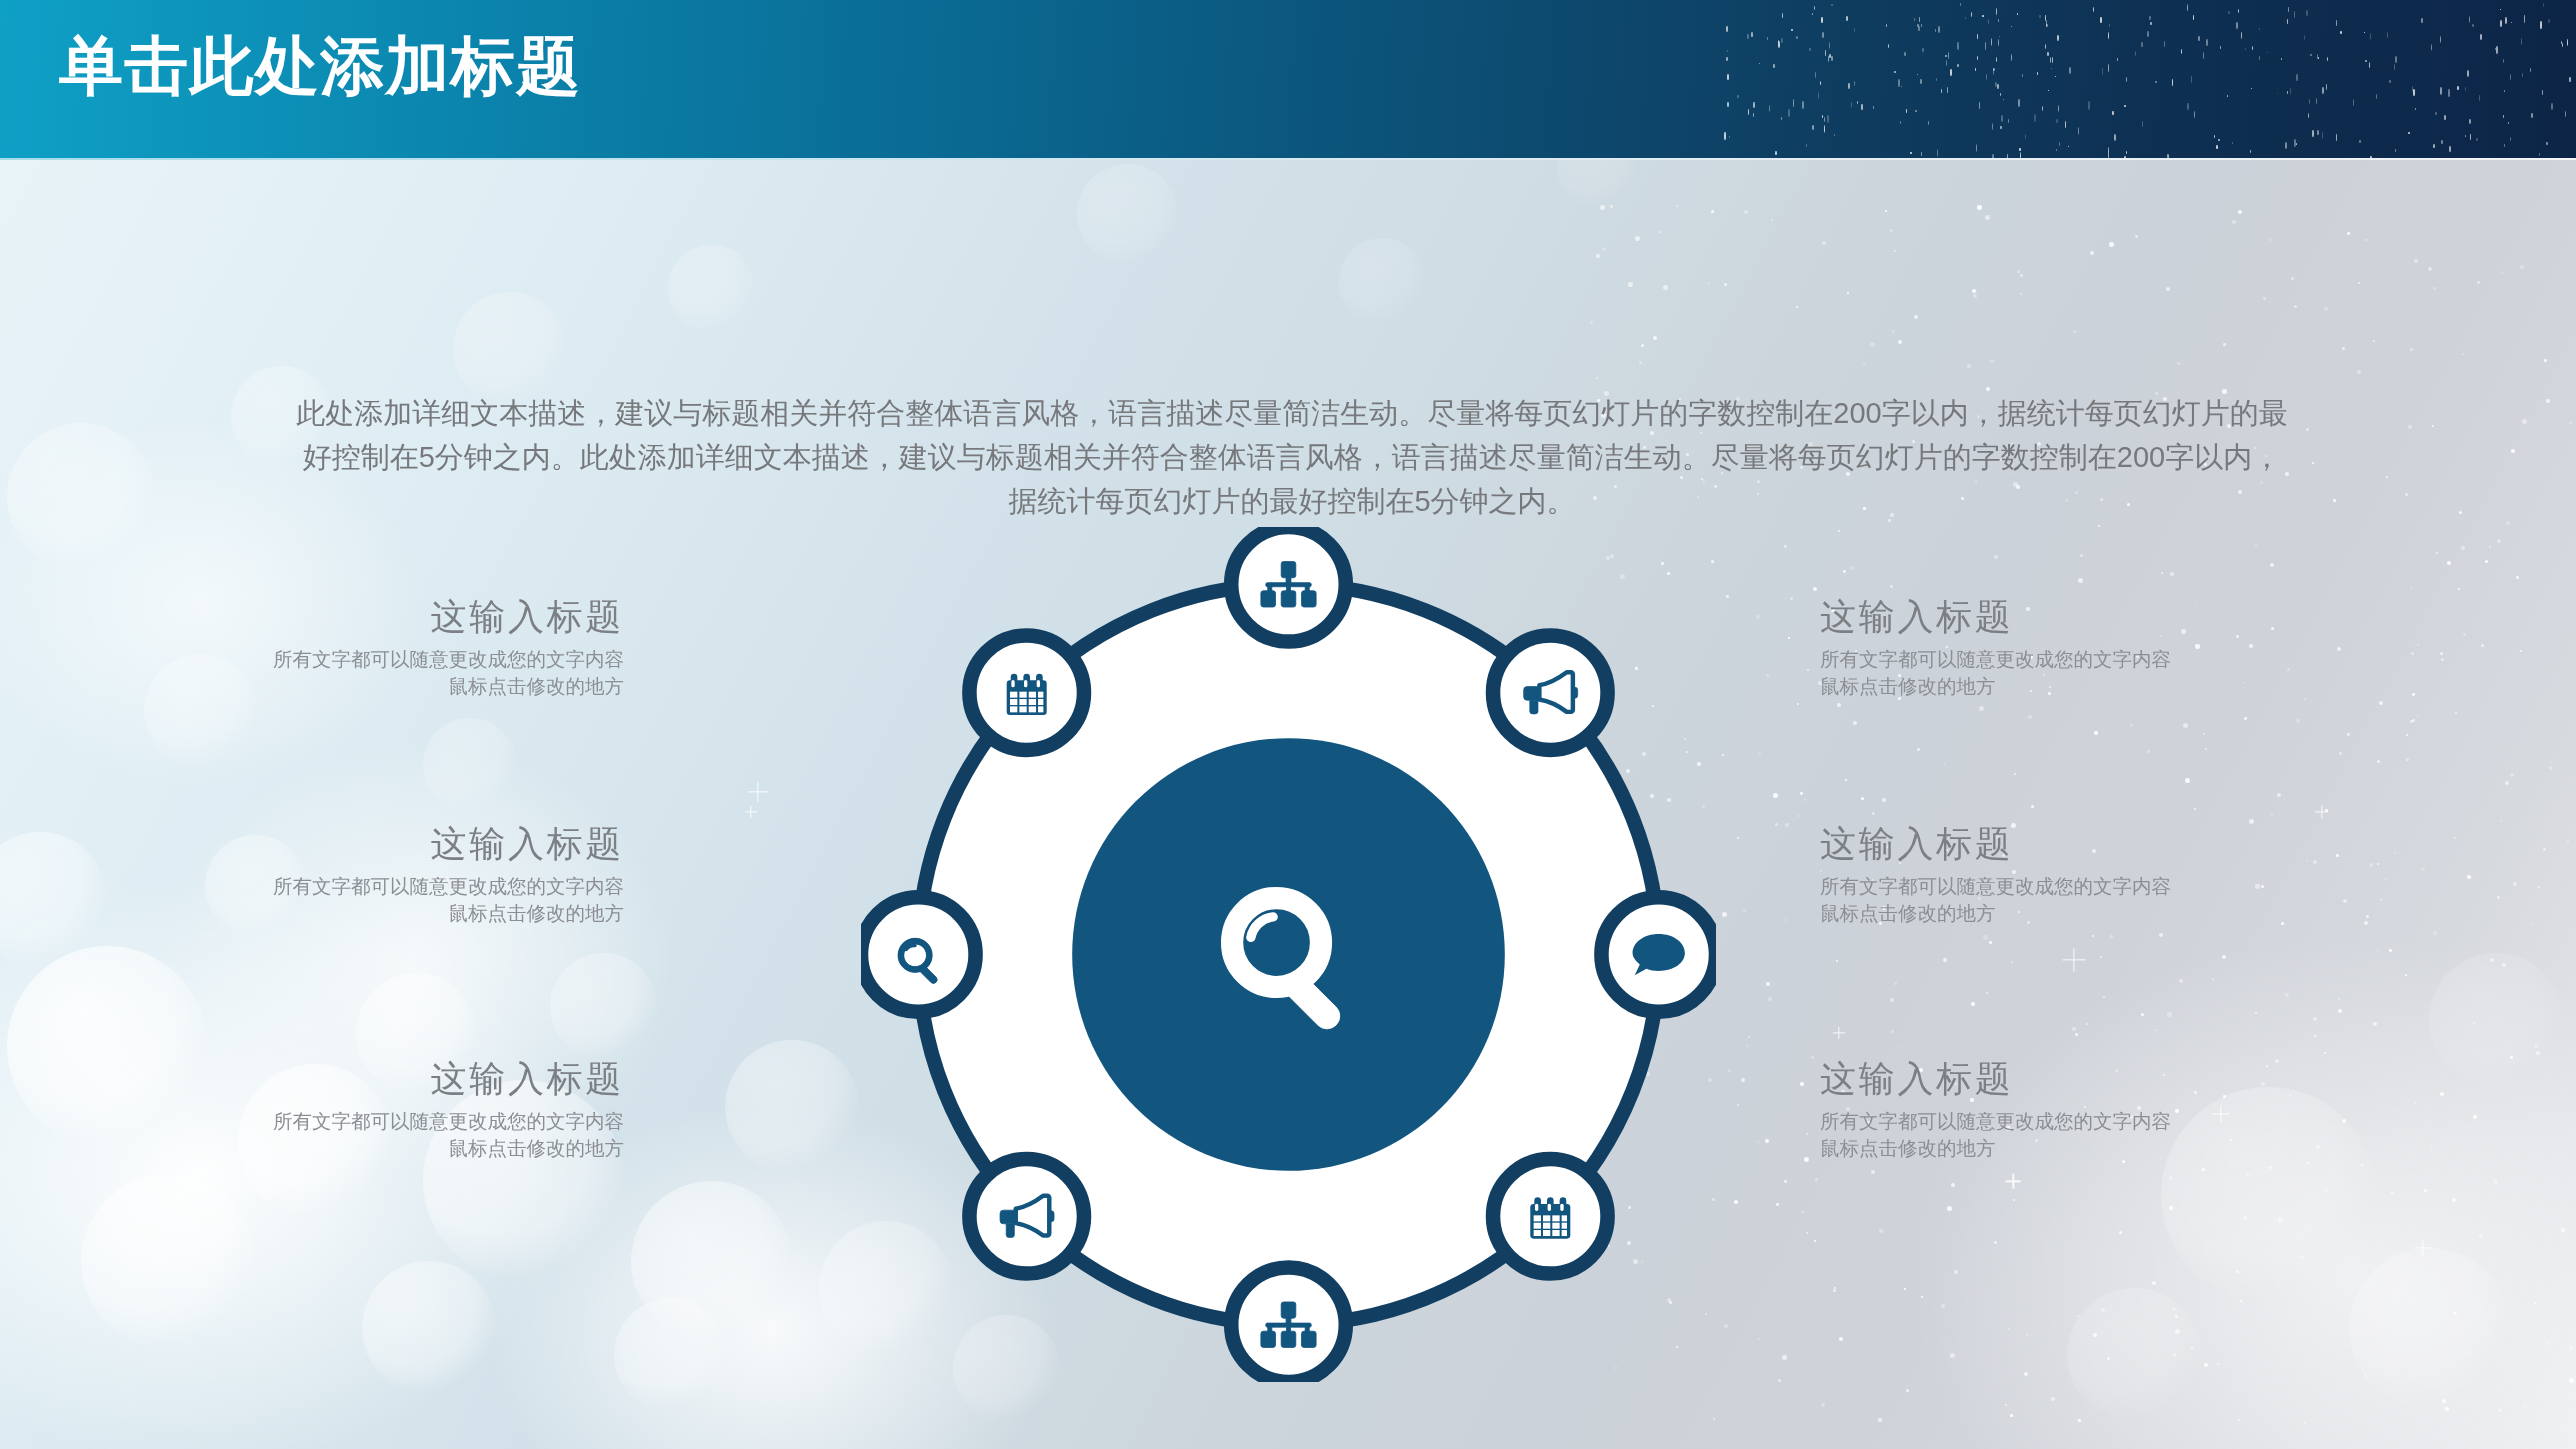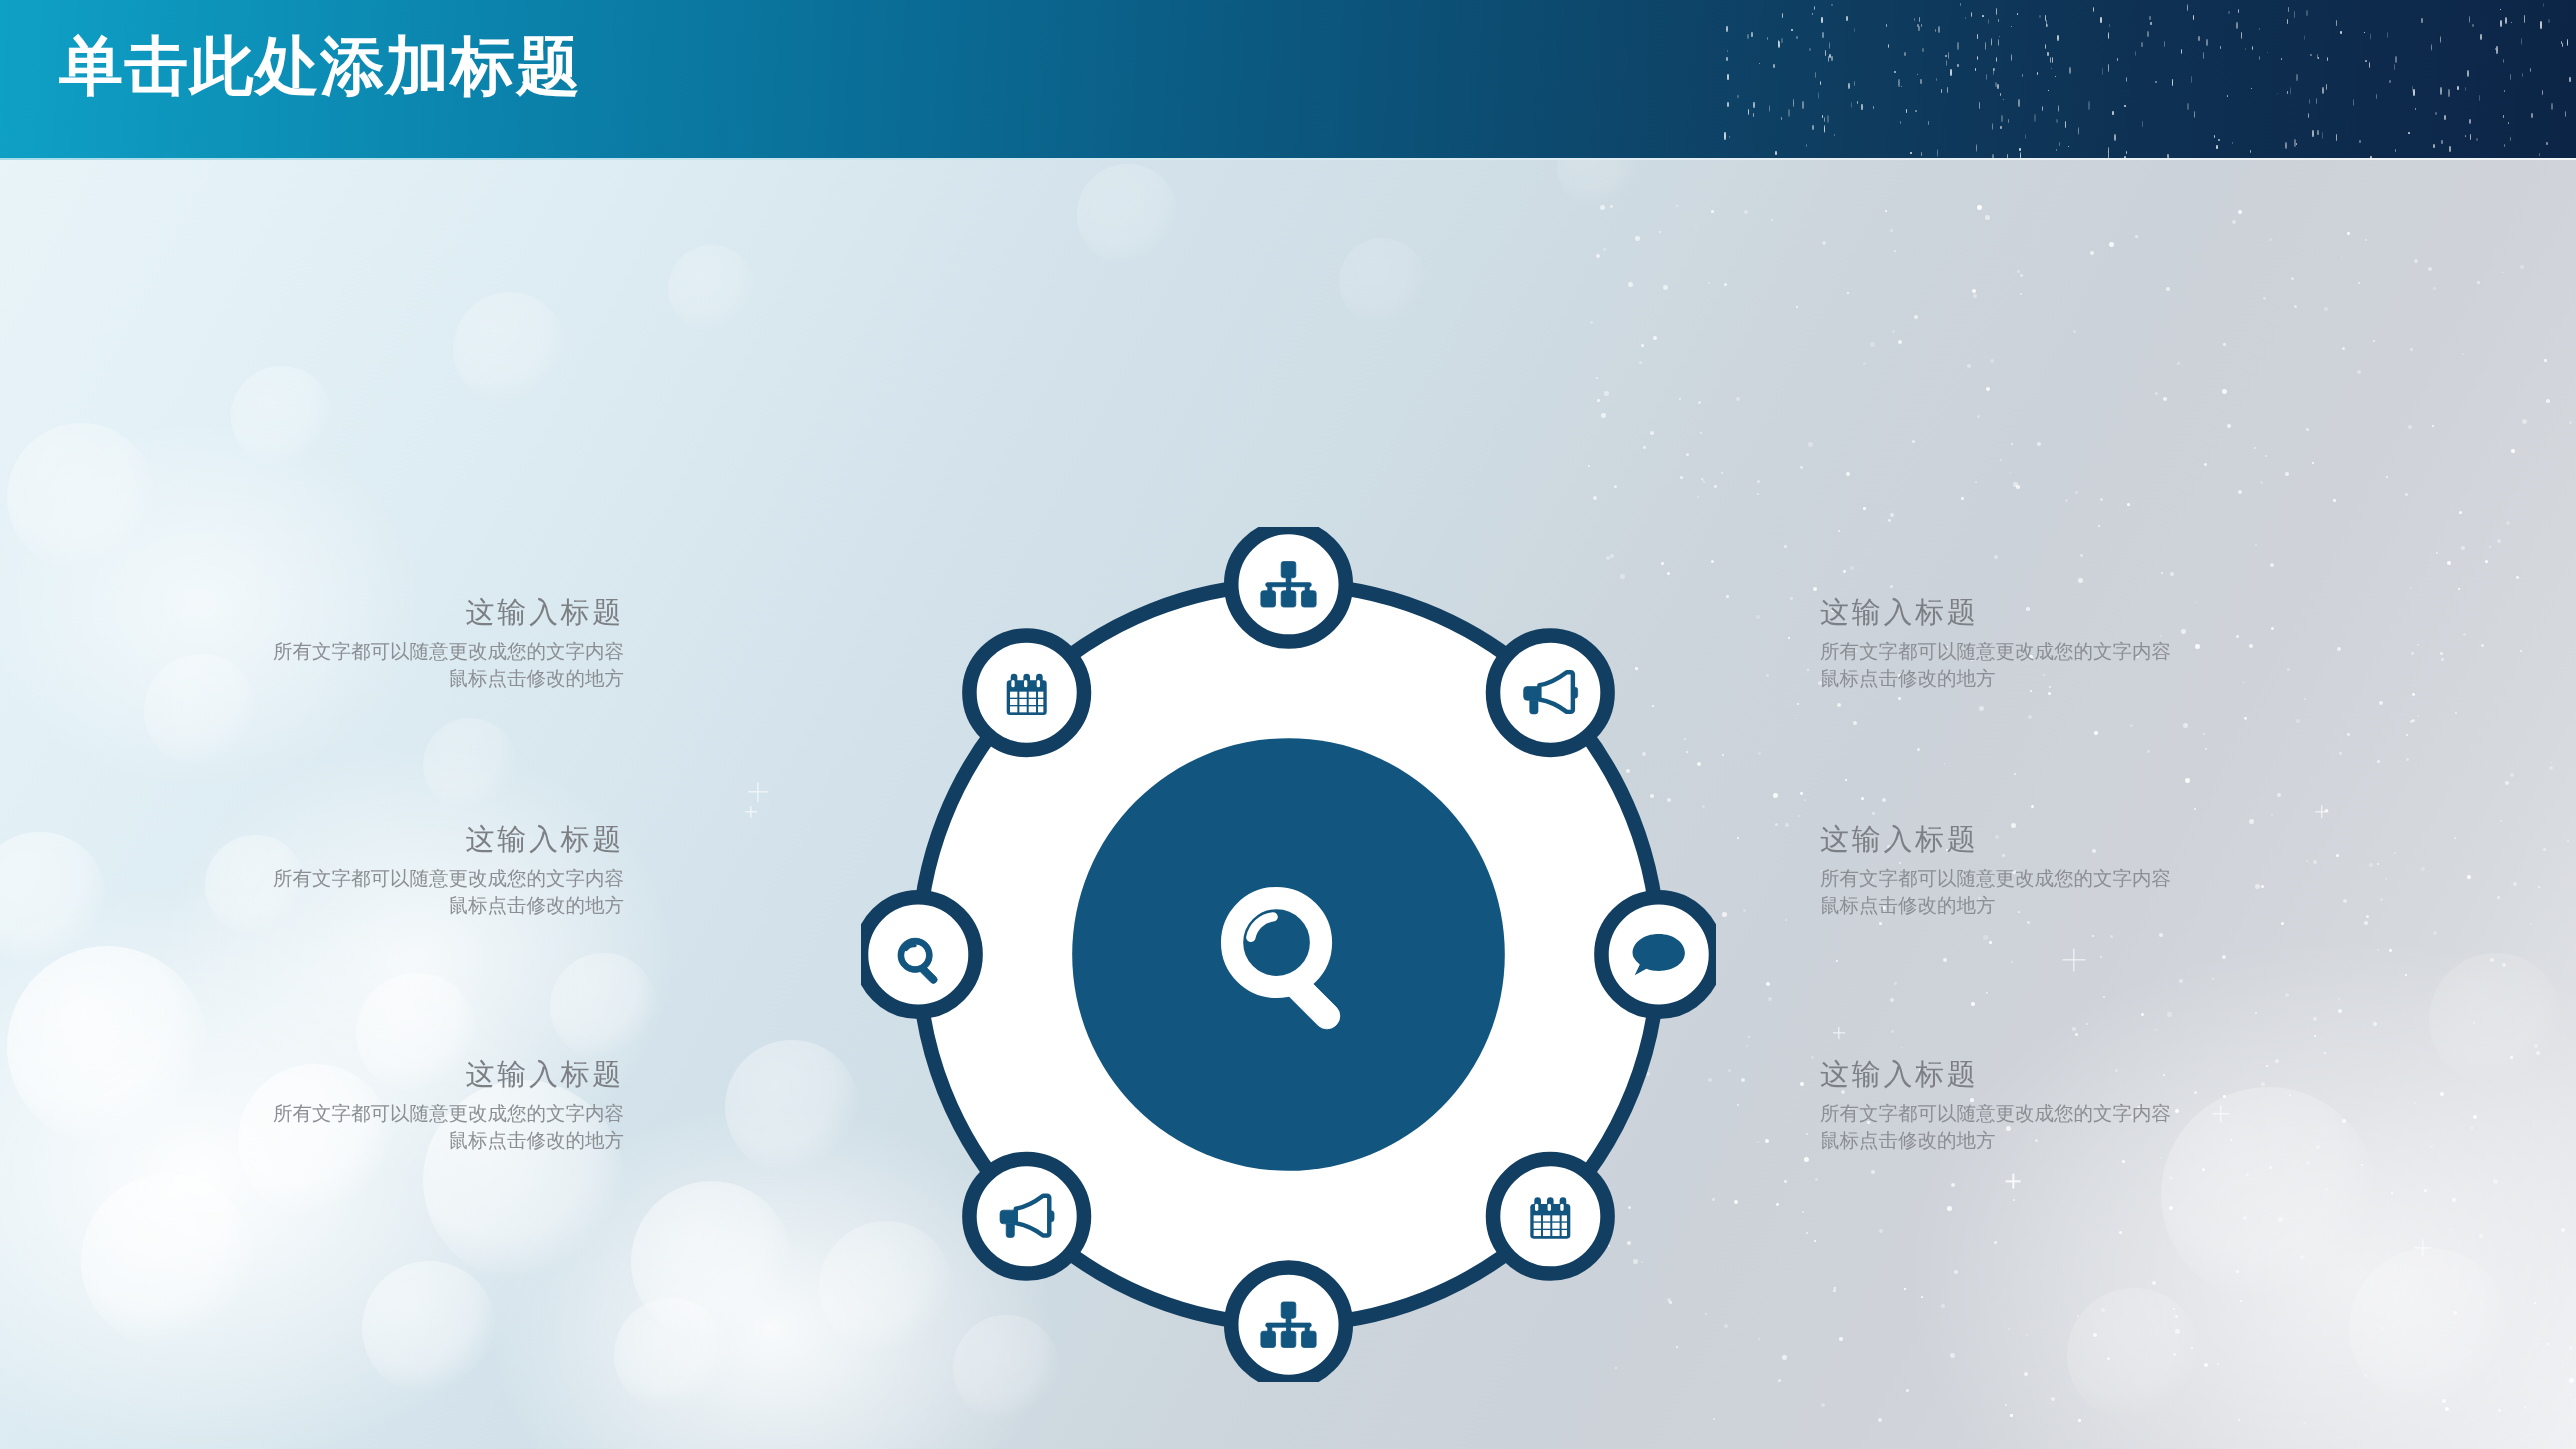--- a/index.html
+++ b/index.html
@@ -75,21 +75,21 @@
     position:absolute;left:289px;top:391px;width:2006px;
     font-size:29px;line-height:1.52;color:#76787c;
     text-align:center;letter-spacing:0px;
   }
 
   
   .label-block{position:absolute;width:463px;}
   .label-block.left{text-align:right;}
   .label-block.right{text-align:left;}
   .label-title{
-    font-size:29px;color:#7c7f84;line-height:1.1;
+    font-size:36px;color:#7c7f84;line-height:1.1;
     letter-spacing:2.7px;margin:0 0 9.4px 0;font-weight:normal;
   }
   .label-desc{
     font-size:19.5px;color:#8b8e93;line-height:1.38;letter-spacing:0px;
   }
   .label-desc div{white-space:nowrap;}
 
   
   #diagram{
     position:absolute;left:861px;top:527px;width:855px;height:855px;
@@ -962,20 +962,21 @@
         <div class="spark" style="left:2252px;top:46px;width:1.3px;height:4.2px;border-radius:40%;opacity:0.68;"></div>
         <div class="spark" style="left:2100px;top:17px;width:1.5px;height:5.8px;border-radius:40%;opacity:0.76;"></div>
         <div class="spark" style="left:1957px;top:42px;width:1.7px;height:8px;border-radius:40%;opacity:0.33;"></div>
         <div class="spark" style="left:1827px;top:115px;width:1.7px;height:8px;border-radius:40%;opacity:0.23;"></div>
         <div class="spark" style="left:2048px;top:90px;width:0.7px;height:0.7px;border-radius:40%;opacity:0.74;"></div>
       </div>
     <div id="header-title">单击此处添加标题</div>
   </div>
   <div id="header-underline"></div>
 
+  <div id="intro">此处添加详细文本描述，建议与标题相关并符合整体语言风格，语言描述尽量简洁生动。尽量将每页幻灯片的字数控制在200字以内，据统计每页幻灯片的最好控制在5分钟之内。此处添加详细文本描述，建议与标题相关并符合整体语言风格，语言描述尽量简洁生动。尽量将每页幻灯片的字数控制在200字以内，据统计每页幻灯片的最好控制在5分钟之内。</div>
 
   <div class="label-block left" style="left:161px;top:597px;">
     <div class="label-title">这输入标题</div>
     <div class="label-desc">
       <div>所有文字都可以随意更改成您的文字内容</div>
       <div>鼠标点击修改的地方</div>
     </div>
   </div>
 
   <div class="label-block left" style="left:161px;top:824px;">

